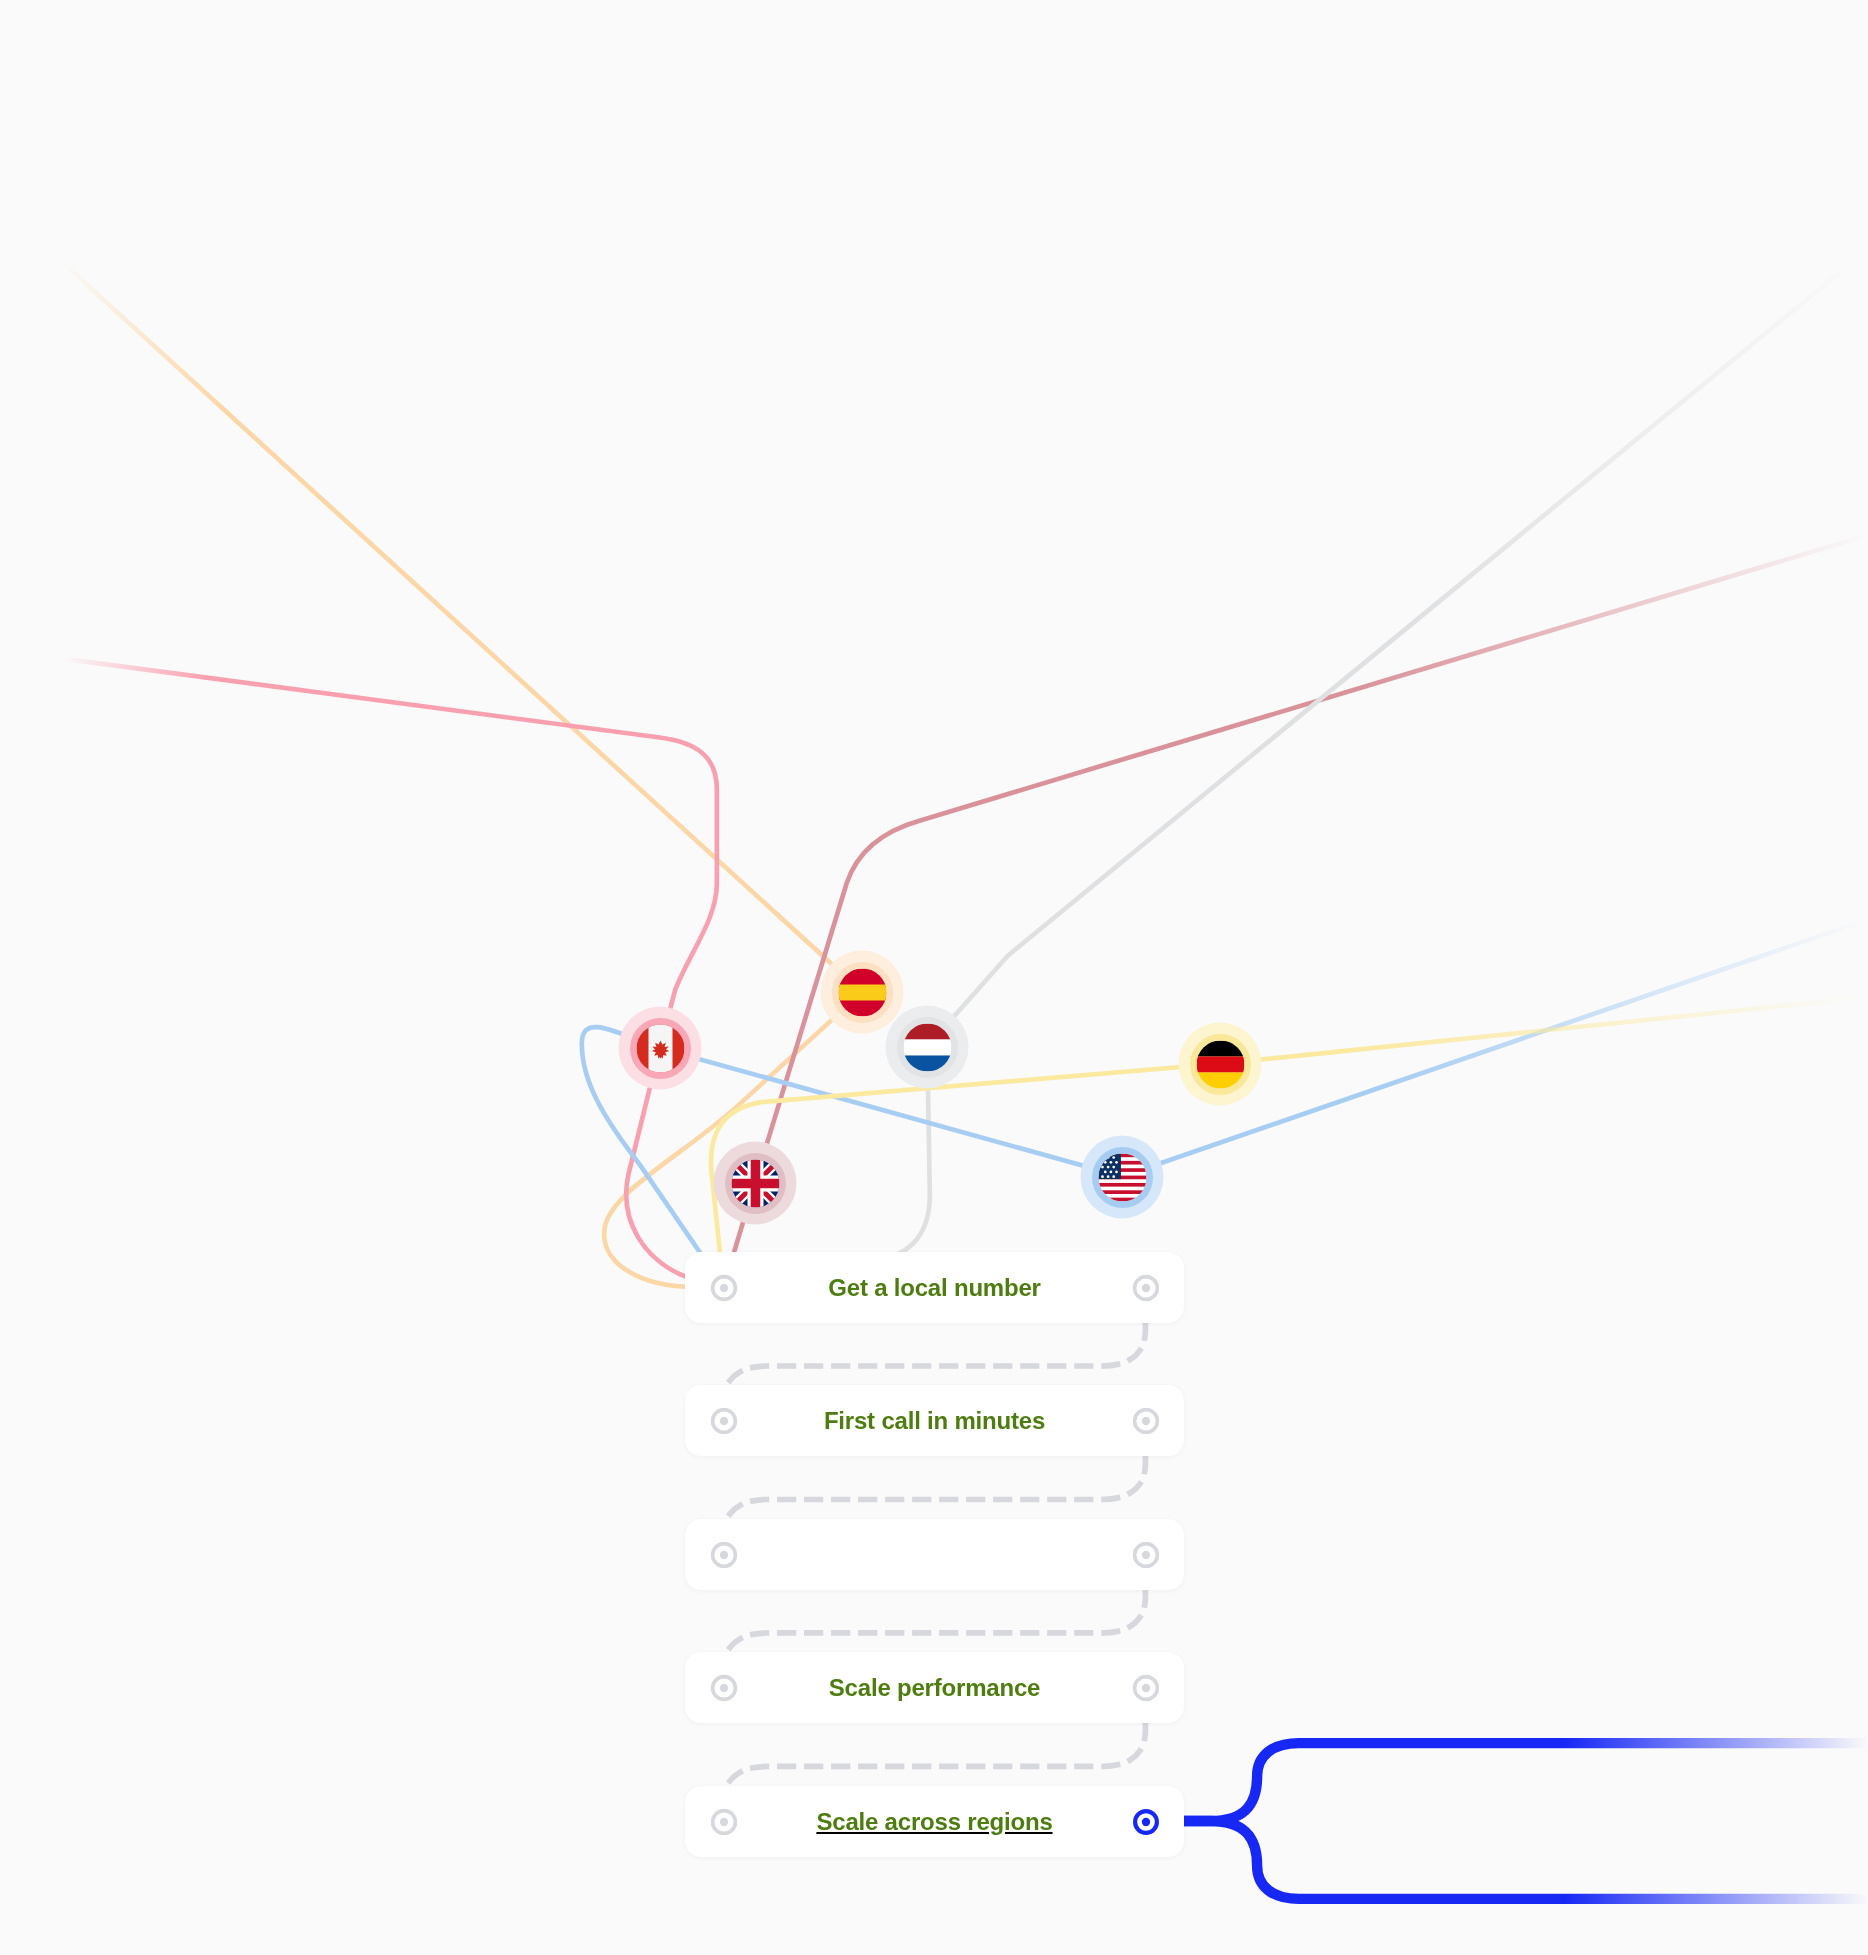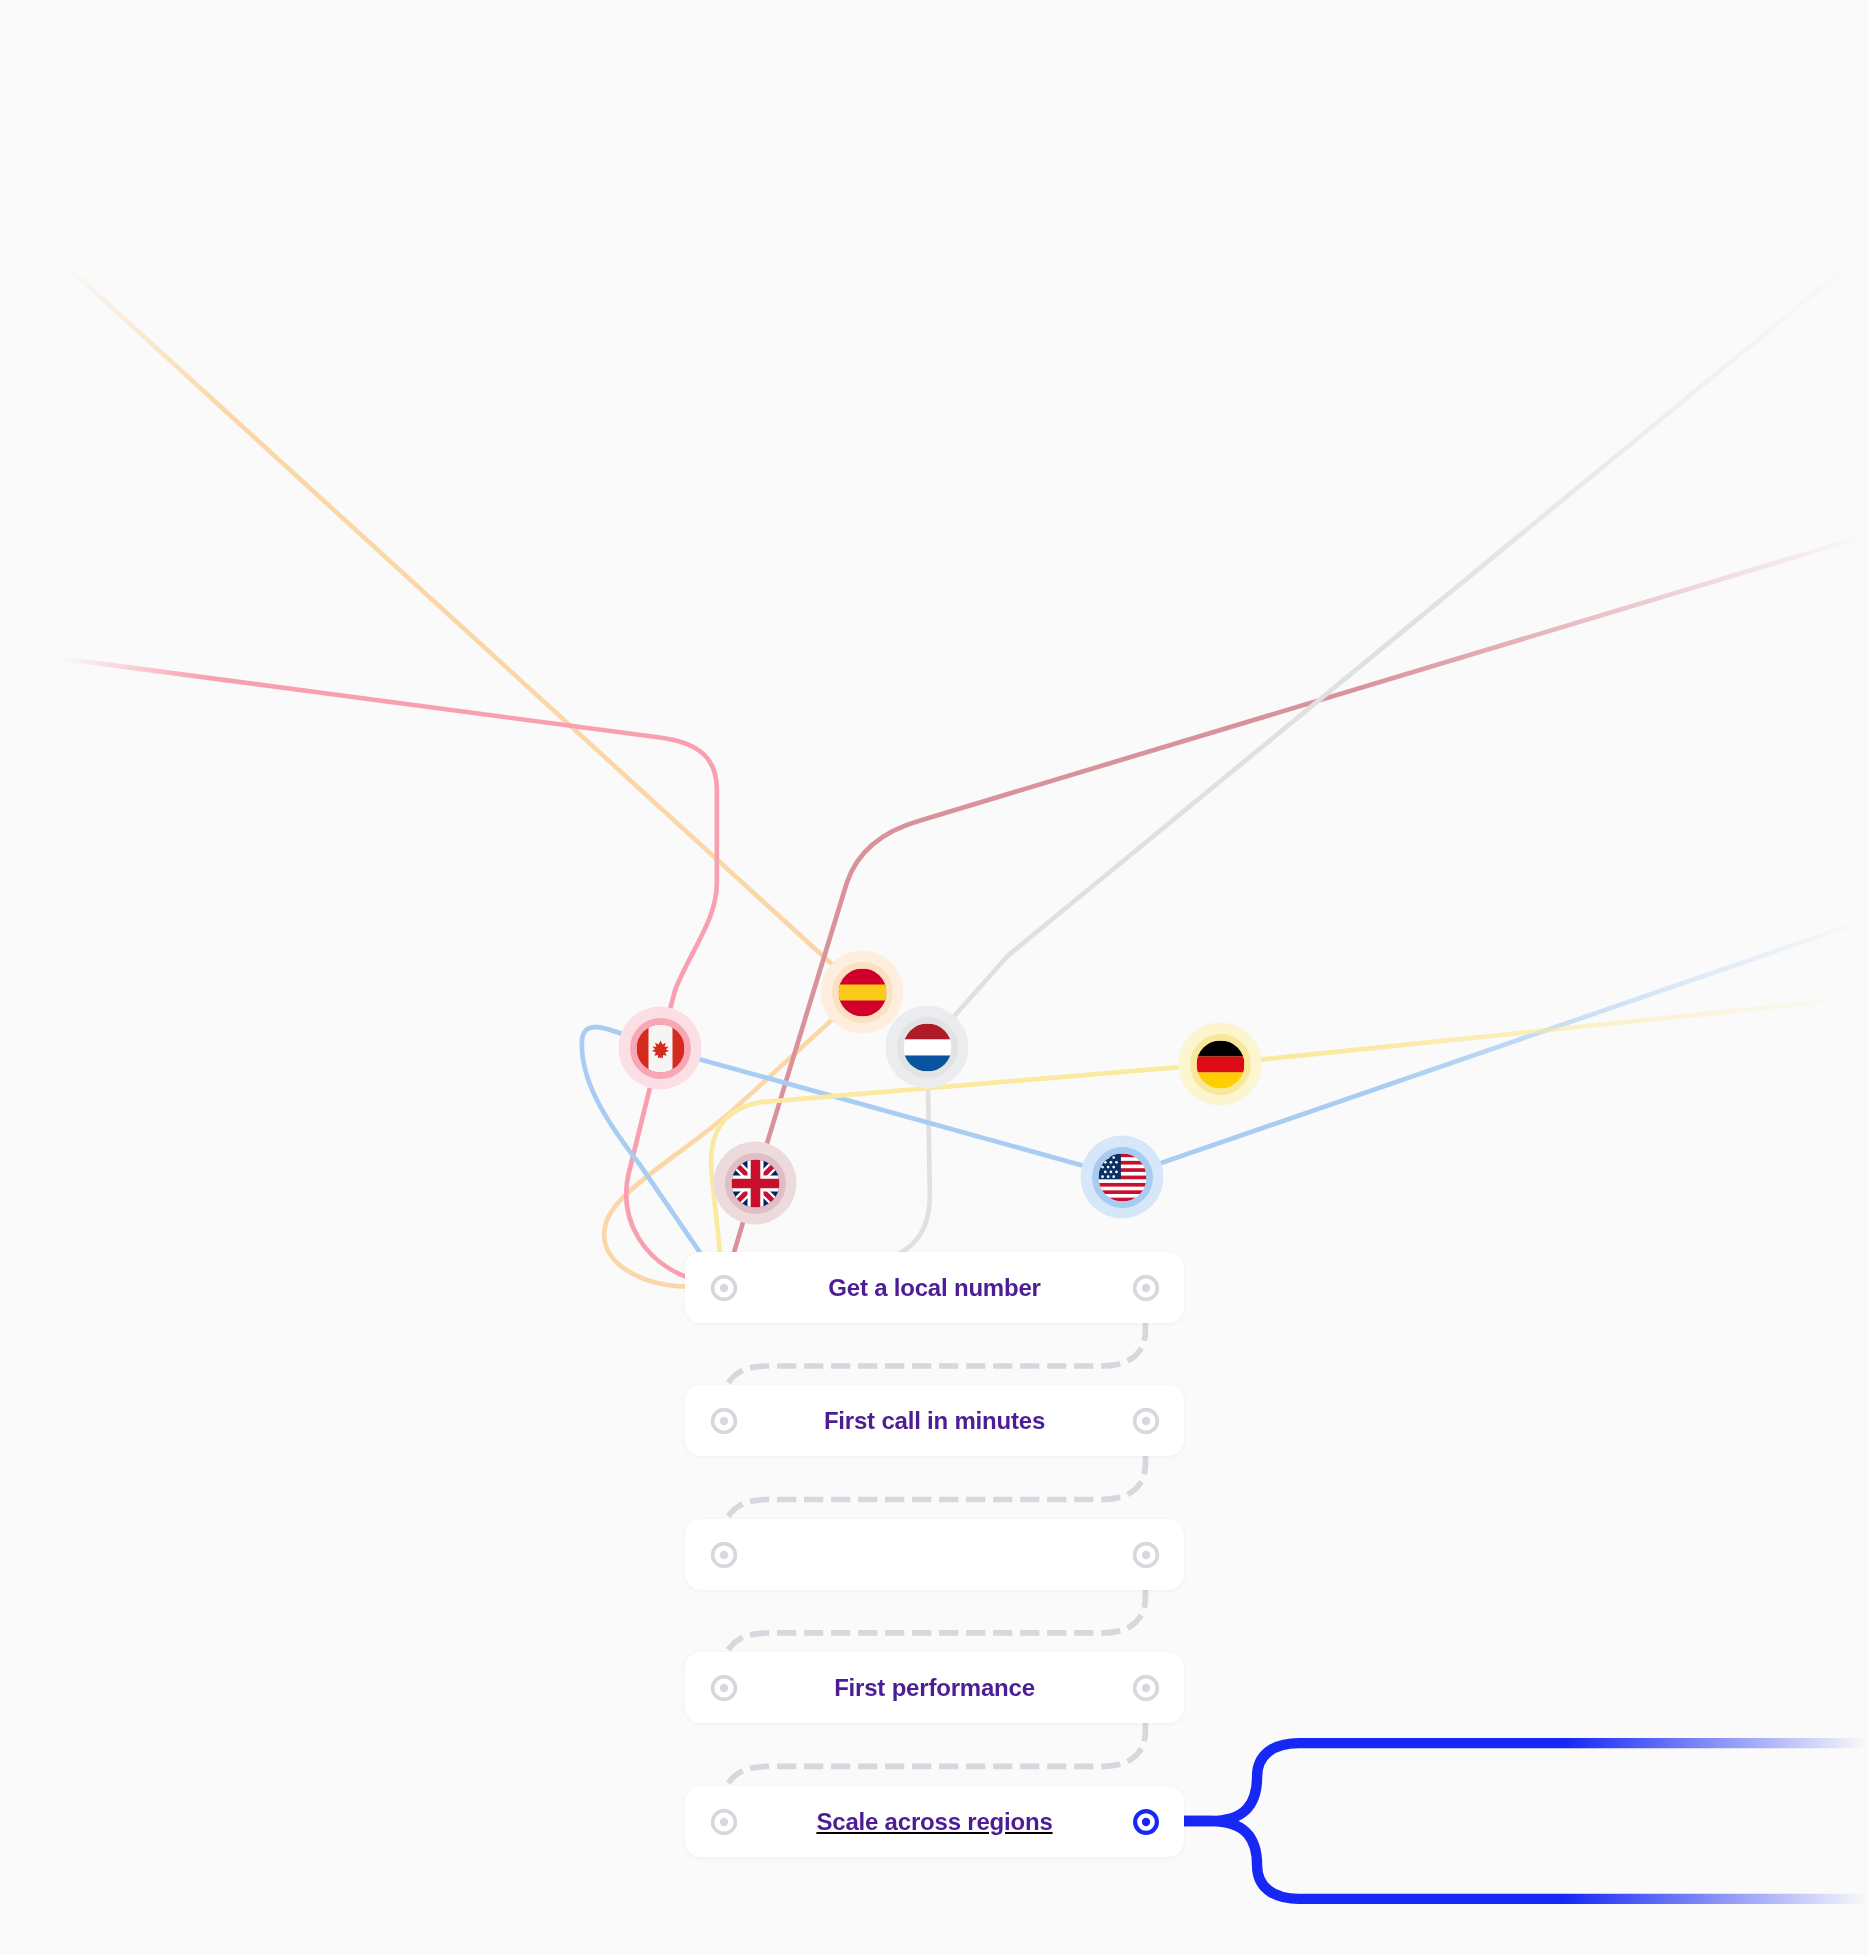--- a/index.html
+++ b/index.html
@@ -76,21 +76,21 @@
     border-radius: 15.6px;
     box-shadow: 0 1px 5.2px rgba(22,28,45,0.045), 0 0 0.5px rgba(22,28,45,0.05);
     display: flex;
     align-items: center;
     justify-content: center;
   }
   .card-label {
     font-size: 24px;
     font-weight: 700;
     letter-spacing: -0.2px;
-    color: #4c1d95;
+    color: #4d7c0f;
     white-space: nowrap;
     text-align: right;
     line-height: 1;
   }
 
   .port {
     position: absolute;
     top: 50%;
     transform: translate(-50%, -50%);
     width: 27px;
@@ -355,21 +355,21 @@
     </span>
   </div>
 
   <div class="card" style="top:1652px;">
     <span class="port left">
       <svg viewBox="0 0 52 52" width="27" height="27">
         <circle cx="26" cy="26" r="22" fill="none" stroke="#d6d8dd" stroke-width="7"></circle>
         <circle cx="26" cy="26" r="8" fill="#d6d8dd"></circle>
       </svg>
     </span>
-    <span class="card-label">First performance</span>
+    <span class="card-label">Scale performance</span>
     <span class="port right">
       <svg viewBox="0 0 52 52" width="27" height="27">
         <circle cx="26" cy="26" r="22" fill="none" stroke="#d6d8dd" stroke-width="7"></circle>
         <circle cx="26" cy="26" r="8" fill="#d6d8dd"></circle>
       </svg>
     </span>
   </div>
 
   <div class="card" style="top:1786px;text-decoration:underline;">
     <span class="port left">

